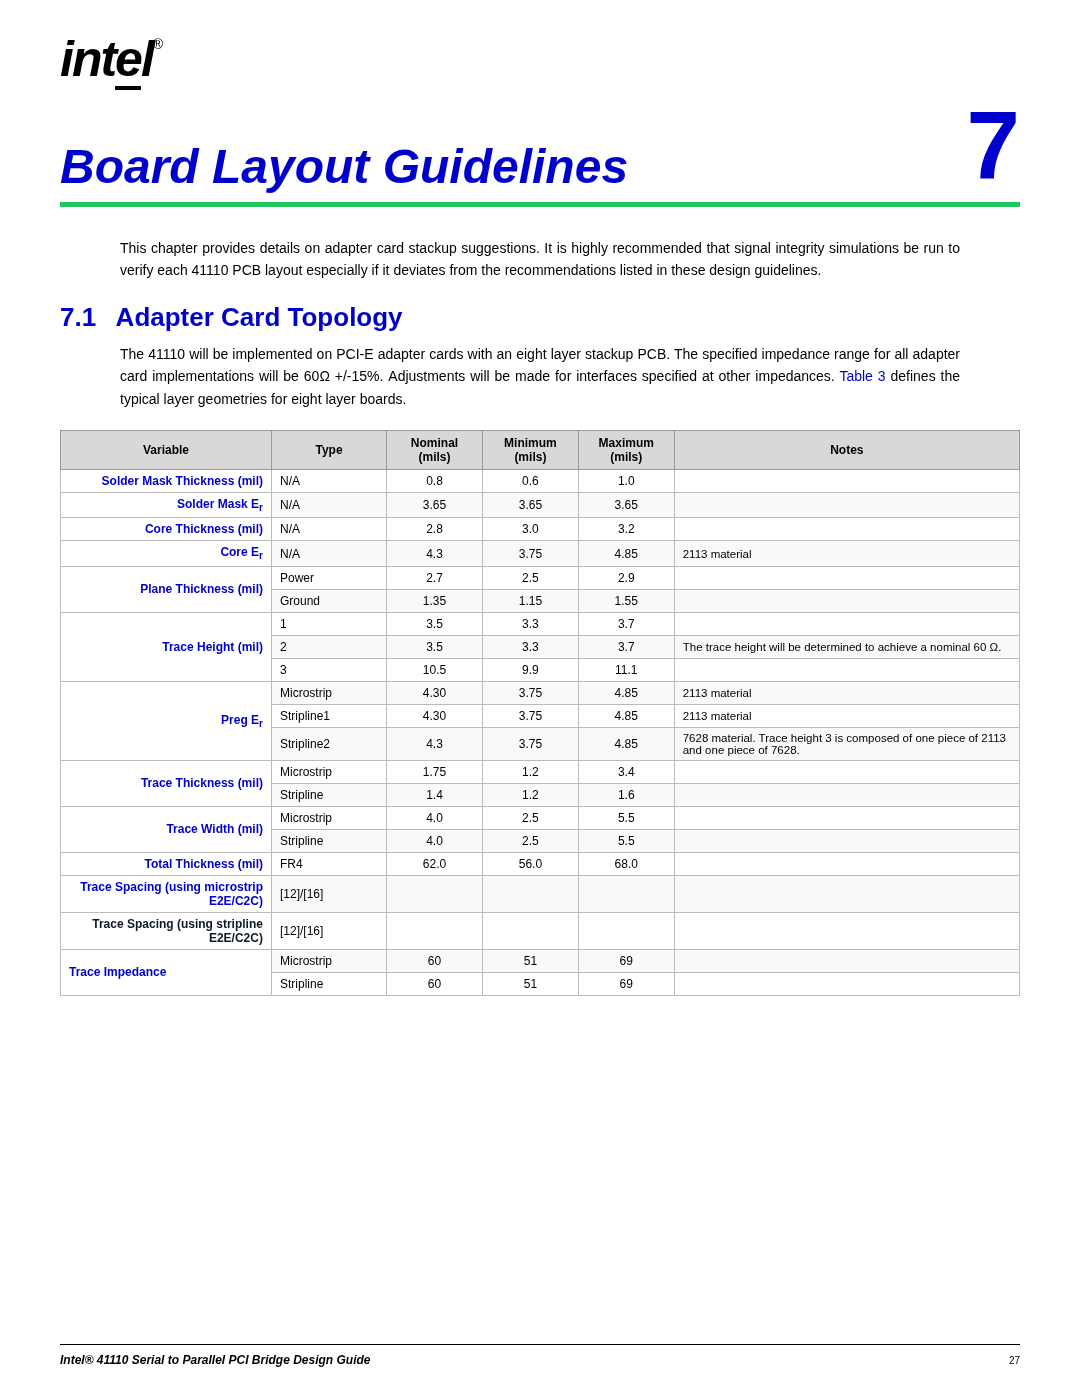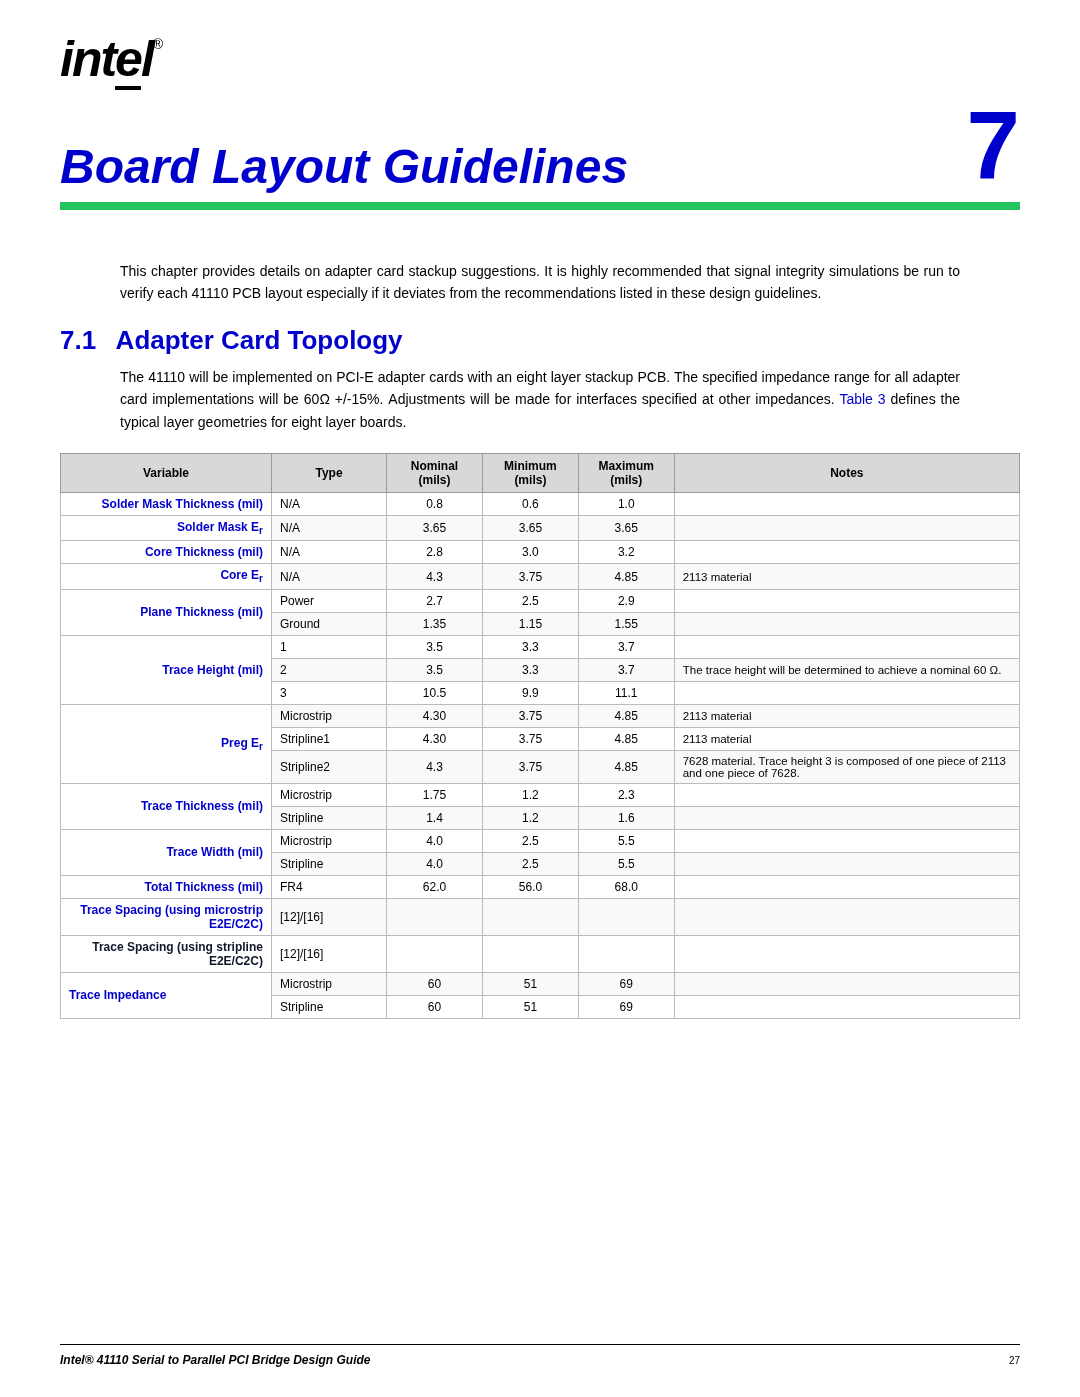--- a/index.html
+++ b/index.html
@@ -25,23 +25,22 @@
     .header {
       padding: 30px 0 10px 0;
       display: flex;
       flex-direction: column;
     }
 
     .chapter-header {
       display: flex;
       align-items: flex-end;
       justify-content: space-between;
-      border-bottom: 8px solid #22c55e;
+      border-bottom: 5px solid #22c55e;
       padding-bottom: 8px;
-      margin-bottom: 20px;
     }
 
     .intro-text {
       font-size: 14px;
       line-height: 1.6;
       color: #000;
       margin: 20px 60px;
       text-align: justify;
     }
 
@@ -287,21 +286,21 @@
           <td class="num-col">4.3</td>
           <td class="num-col">3.75</td>
           <td class="num-col">4.85</td>
           <td class="notes-col">7628 material.  Trace height 3 is composed of one piece of 2113 and one piece of 7628.</td>
         </tr>
         <tr>
           <td class="var-col" rowspan="2" style="text-align: right; font-weight: bold; color: rgb(0, 0, 204);">Trace Thickness (mil)</td>
           <td class="type-col">Microstrip</td>
           <td class="num-col">1.75</td>
           <td class="num-col">1.2</td>
-          <td class="num-col">2.3</td>
+          <td class="num-col">3.4</td>
           <td class="notes-col"></td>
         </tr>
         <tr>
           <td class="type-col">Stripline</td>
           <td class="num-col">1.4</td>
           <td class="num-col">1.2</td>
           <td class="num-col">1.6</td>
           <td class="notes-col"></td>
         </tr>
         <tr>

